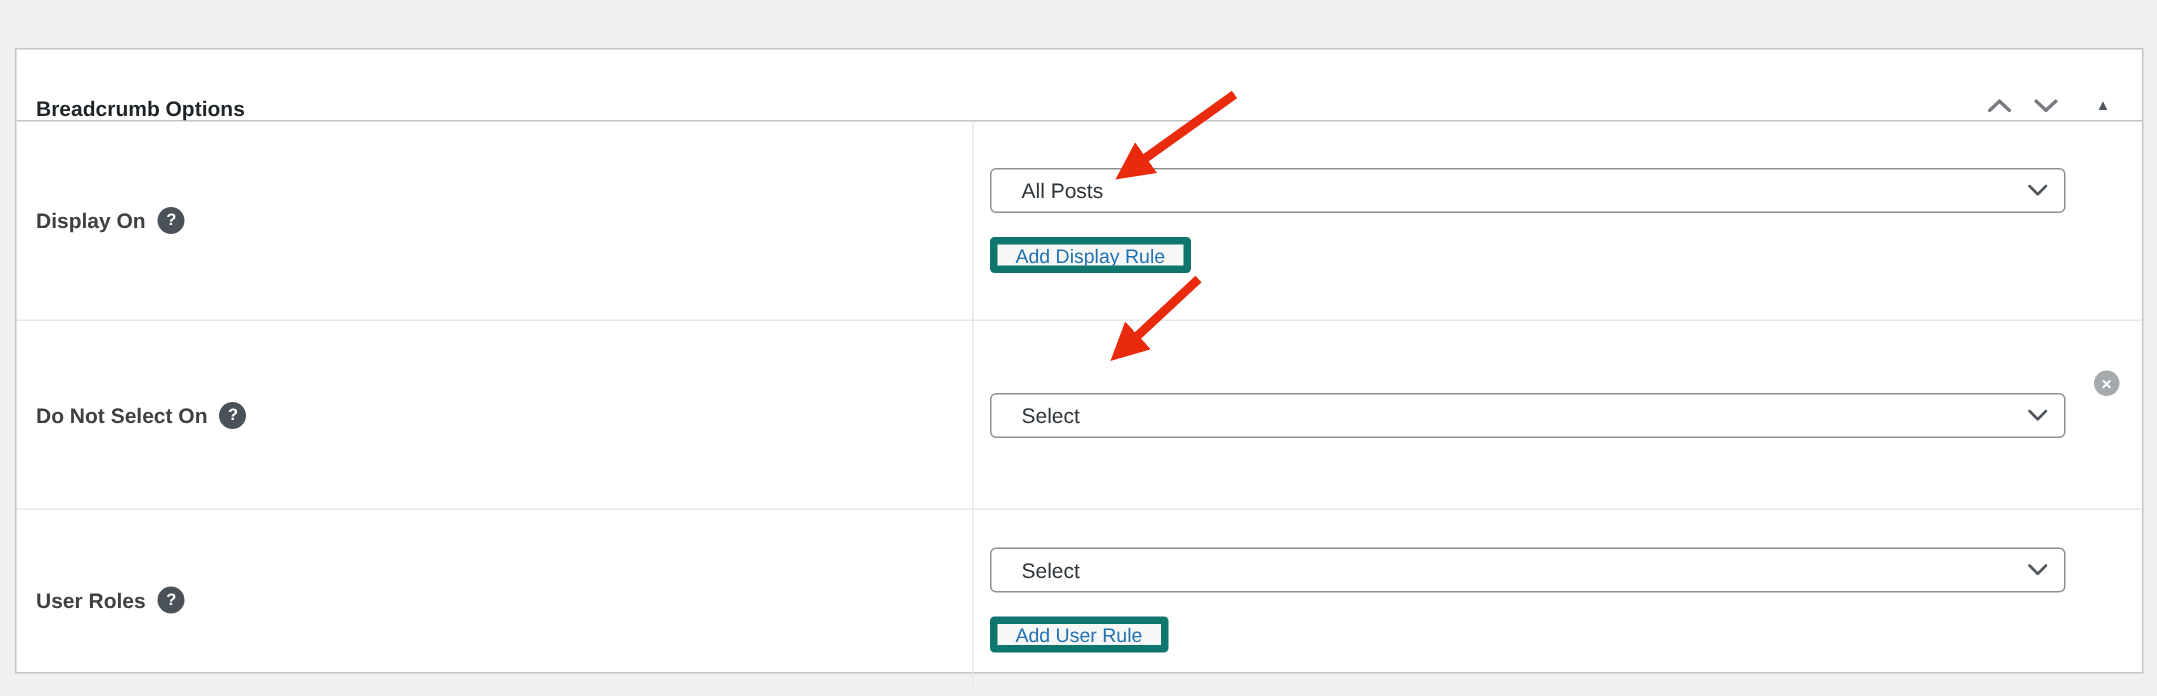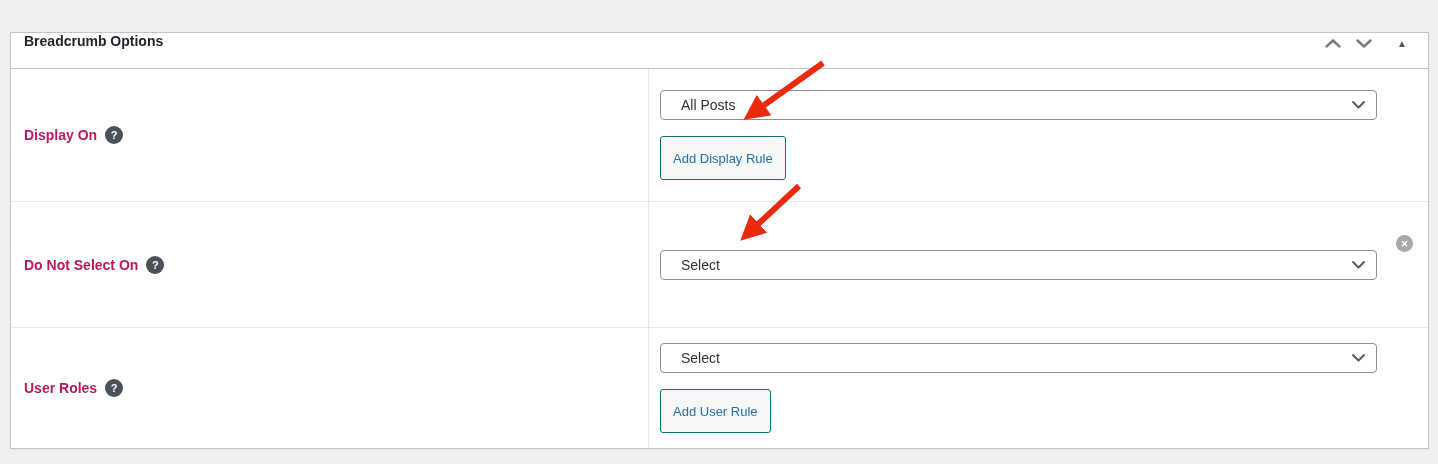--- a/index.html
+++ b/index.html
@@ -12,26 +12,26 @@
   }
   .panel {
     position: absolute;
     left: 10px; top: 32px;
     width: 1419px; height: 417px;
     background: #ffffff;
     border: 1px solid #c3c4c7;
     box-shadow: 0 1px 1px rgba(0,0,0,0.04);
   }
   .panel-header {
-    height: 36px;
-    display: flex;
-    align-items: flex-start;
+    height: 48px;
+    display: flex;
+    align-items: flex-end;
     justify-content: space-between;
     border-bottom: 1px solid #c3c4c7;
-    padding: 0 16px 0 13px;
+    padding: 16px 16px 0 13px;
   }
   .panel-title {
     margin: 0;
     font-size: 14px;
     font-weight: 700;
     color: #1d2327;
   }
   .header-controls {
     display: flex;
     align-items: center;
@@ -60,21 +60,21 @@
   .cell-label {
     width: 637px;
     flex: 0 0 637px;
     display: flex;
     align-items: center;
     padding-left: 13px;
   }
   .label-text {
     font-size: 14px;
     font-weight: 700;
-    color: #be185d;
+    color: #404040;
   }
   .help {
     display: inline-flex;
     align-items: center;
     justify-content: center;
     width: 18px; height: 18px;
     margin-left: 8px;
     border-radius: 50%;
     background: #4a5158;
     color: #ffffff;
@@ -110,24 +110,24 @@
   .select-chevron {
     position: absolute;
     right: 11px;
     top: 50%;
     margin-top: -4px;
   }
   .btn {
     margin-top: 16px;
     display: inline-flex;
     align-items: center;
-    height: 44px;
+    height: 24px;
     padding: 0 12px;
     background: #f6f7f7;
-    border: 1px solid #0f766e;
+    border: 5px solid #0f766e;
     border-radius: 3px;
     color: #2271b1;
     font-size: 13px;
     cursor: pointer;
     white-space: nowrap;
   }
   .remove {
     position: absolute;
     right: 15px;
     top: 33px;

